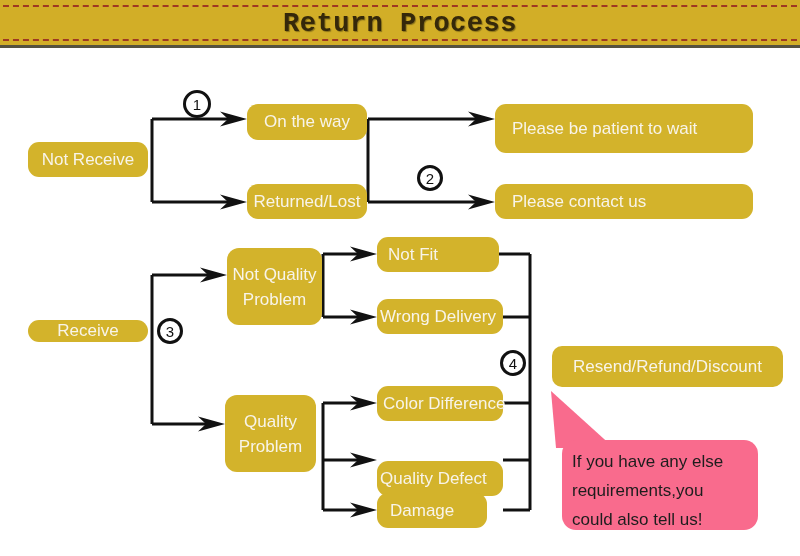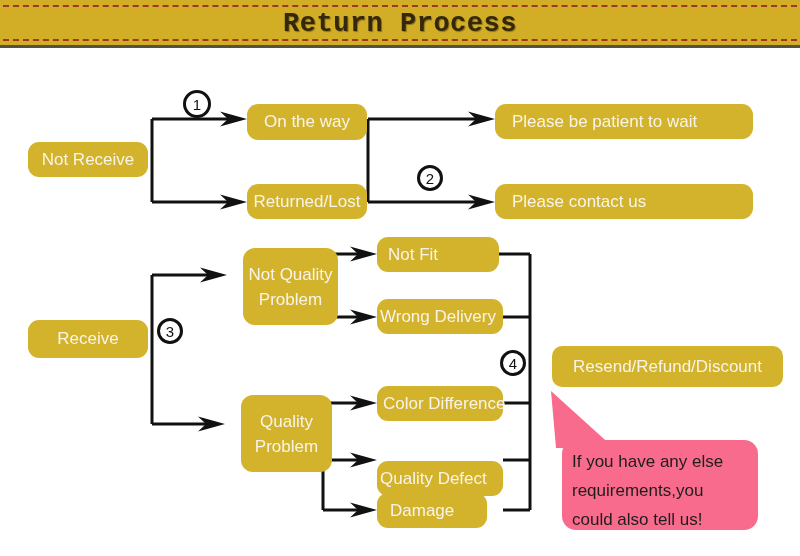--- a/index.html
+++ b/index.html
@@ -30,21 +30,21 @@
   svg.connectors{position:absolute;left:0;top:0;z-index:1;}
   
   .node{
     position:absolute;z-index:2;box-sizing:border-box;
     background:var(--box_gold);color:var(--box_text);
     border-radius:11px;font-size:17px;white-space:nowrap;
     display:flex;align-items:center;justify-content:center;
   }
   .node.left{justify-content:flex-start;}
   .node.multi{
-    white-space:normal;text-align:center;line-height:25px;border-radius:12px;margin-left:16px;
+    white-space:normal;text-align:center;line-height:25px;border-radius:12px;
   }
   
   .step{
     position:absolute;z-index:3;box-sizing:border-box;
     width:28px;height:28px;border-radius:50%;
     background:#ffffff;border:3px solid var(--line_black);
     color:var(--line_black);font-size:15px;
     display:flex;align-items:center;justify-content:center;
     transform:translate(-50%,-50%);
   }
@@ -102,24 +102,24 @@
       <line x1="323" y1="460" x2="361" y2="460" stroke="#111111" stroke-width="3"></line>
       <polygon points="377,460 350,452.5 358,460 350,467.5" fill="#111111"></polygon>
       <line x1="323" y1="510" x2="361" y2="510" stroke="#111111" stroke-width="3"></line>
       <polygon points="377,510 350,502.5 358,510 350,517.5" fill="#111111"></polygon>
       <polygon points="551,391 556,448 614,448" fill="#f96b8d"></polygon>
     </svg>
 
   <div class="node" style="left:28px;top:142px;width:120px;height:35px">Not Receive</div>
   <div class="node" style="left:247px;top:104px;width:120px;height:36px">On the way</div>
   <div class="node" style="left:247px;top:184px;width:120px;height:35px">Returned/Lost</div>
-  <div class="node left" style="left:495px;top:104px;width:258px;height:35px;padding-left:17px">Please be patient to wait</div>
+  <div class="node left" style="left:495px;top:104px;width:258px;height:49px;padding-left:17px">Please be patient to wait</div>
   <div class="node left" style="left:495px;top:184px;width:258px;height:35px;padding-left:17px">Please contact us</div>
 
-  <div class="node" style="left:28px;top:320px;width:120px;height:38px">Receive</div>
+  <div class="node" style="left:28px;top:320px;width:120px;height:22px">Receive</div>
   <div class="node multi" style="left:227px;top:248px;width:95px;height:77px">Not Quality Problem</div>
   <div class="node left" style="left:377px;top:237px;width:122px;height:35px;padding-left:11px">Not Fit</div>
   <div class="node left" style="left:377px;top:299px;width:126px;height:35px;padding-left:3px">Wrong Delivery</div>
 
   <div class="node multi" style="left:225px;top:395px;width:91px;height:77px">Quality Problem</div>
   <div class="node left" style="left:377px;top:386px;width:126px;height:35px;padding-left:6px">Color Difference</div>
   <div class="node left" style="left:377px;top:461px;width:126px;height:35px;padding-left:3px">Quality Defect</div>
   <div class="node left" style="left:377px;top:493px;width:110px;height:35px;padding-left:13px">Damage</div>
 
   <div class="node" style="left:552px;top:346px;width:231px;height:41px;border-radius:10px">Resend/Refund/Discount</div>

